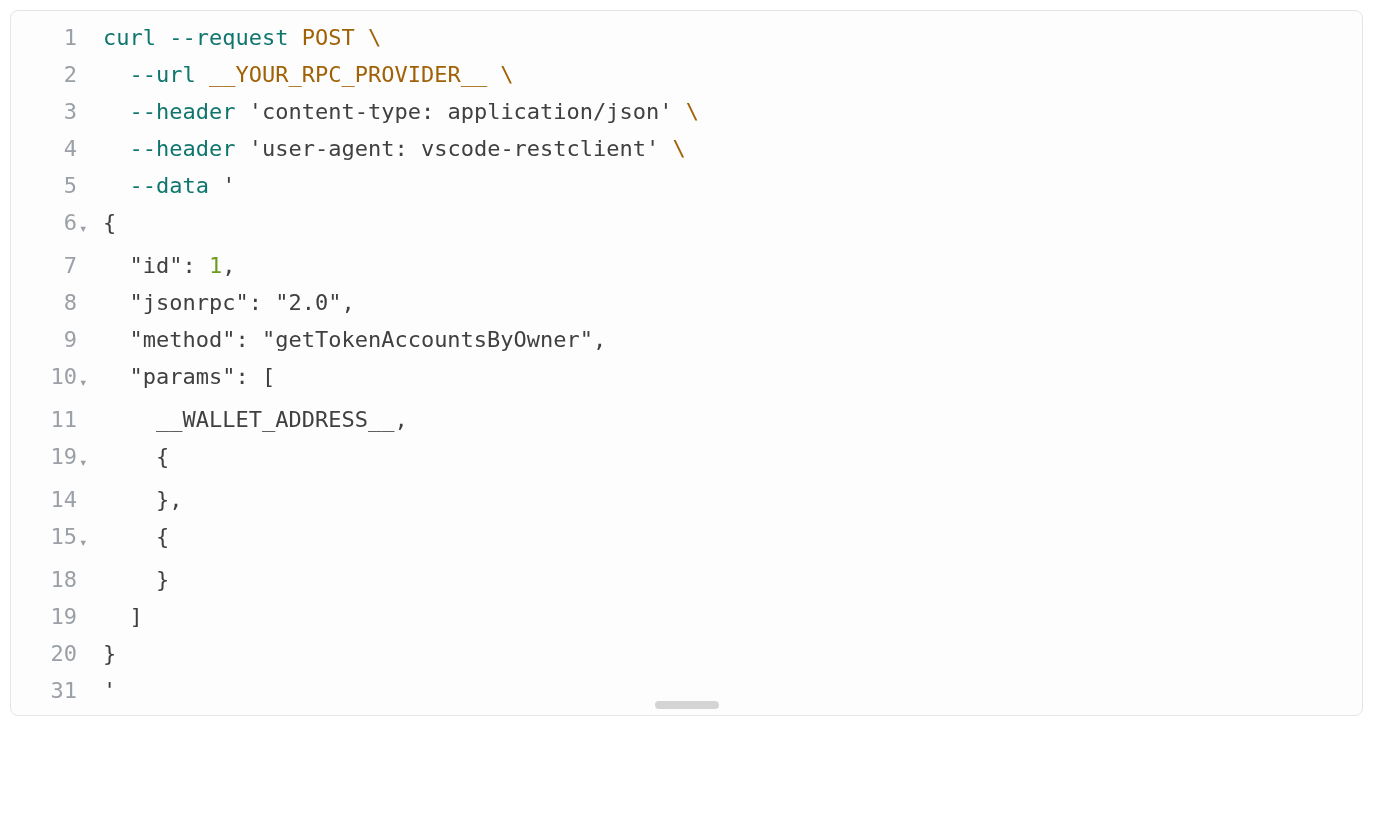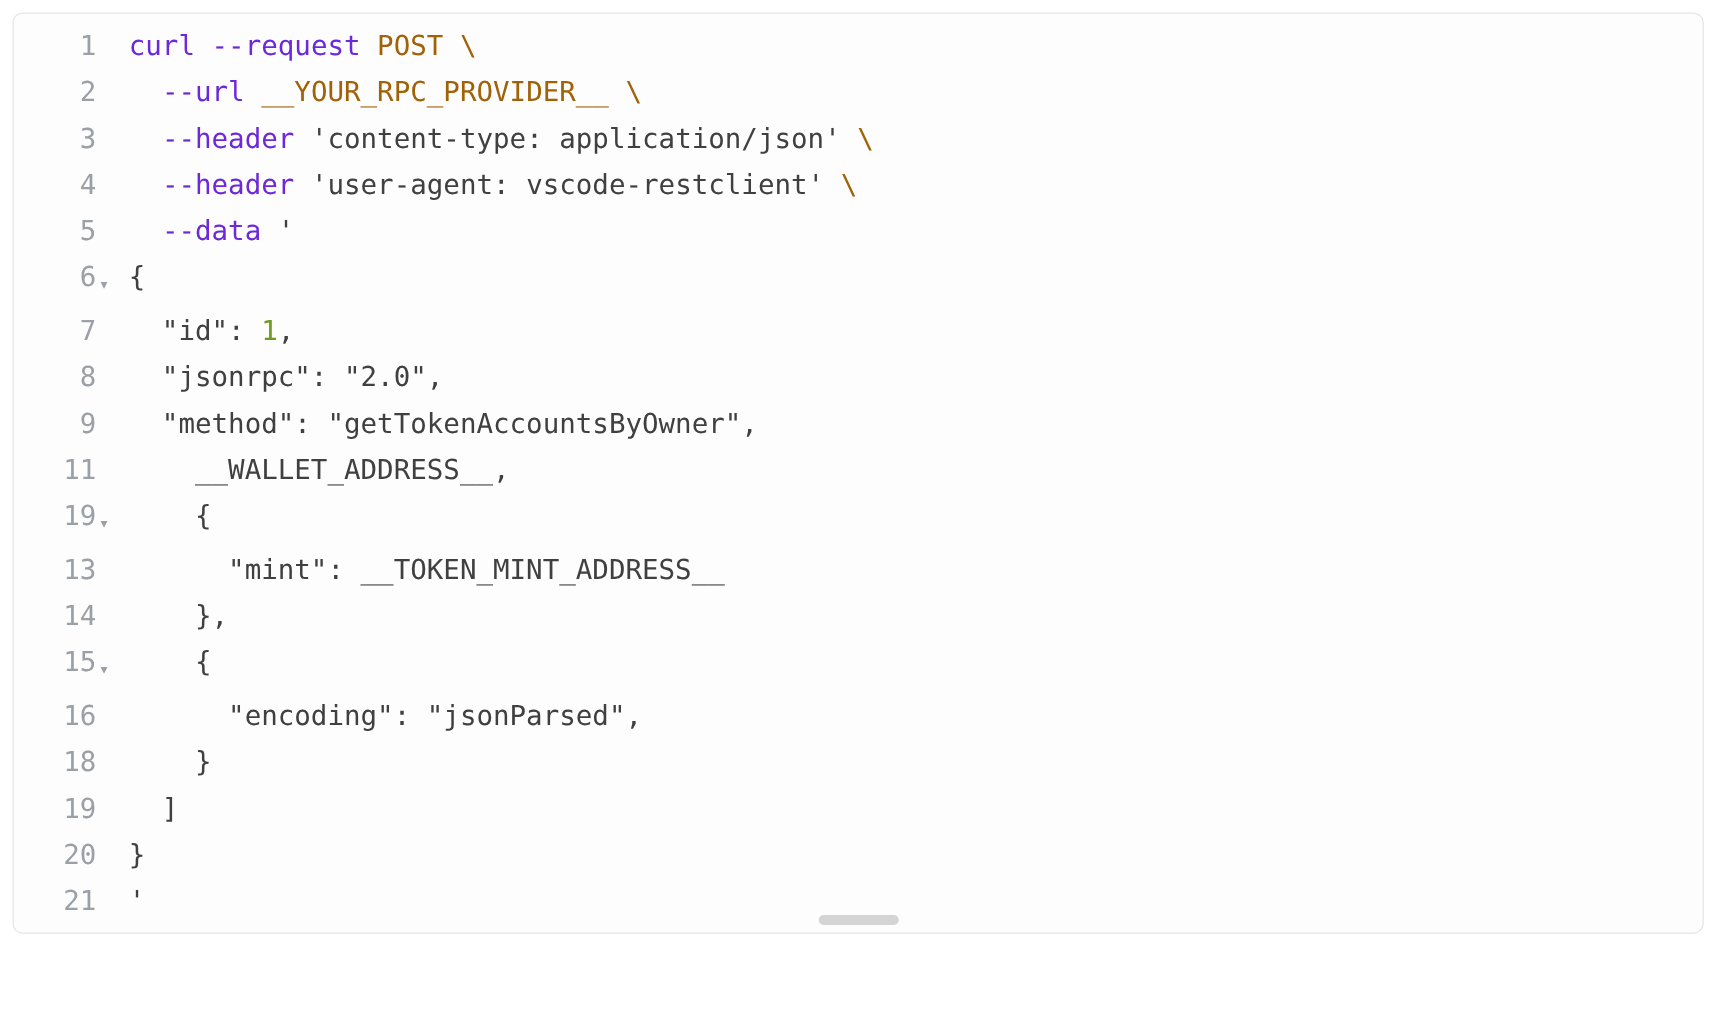--- a/index.html
+++ b/index.html
@@ -45,21 +45,21 @@
   }
   .fold-col .caret::before {
     content: "▾";
     display: inline-block;
     color: #9aa0a6;
   }
   .code-col {
     flex: 1 1 auto;
     white-space: pre;
   }
-  .tok-cmd    { color: #6d28d9; }  
+  .tok-cmd    { color: #0f766e; }  
   .tok-plain  { color: #a16207; }  
   .tok-str    { color: #404040; }  
   .tok-num    { color: #6c9b1f; }  
   .scroll-thumb {
     position: absolute;
     bottom: 6px;
     left: 50%;
     transform: translateX(-50%);
     width: 64px;
     height: 8px;
@@ -74,25 +74,24 @@
   <div id="code-body">
       <div class="code-row"><div class="gutter">1</div><div class="fold-col"></div><div class="code-col"><span class="tok-cmd">curl</span><span class="tok-plain"> </span><span class="tok-cmd">--request</span><span class="tok-plain"> POST \</span></div></div>
       <div class="code-row"><div class="gutter">2</div><div class="fold-col"></div><div class="code-col"><span class="tok-plain">  </span><span class="tok-cmd">--url</span><span class="tok-plain"> __YOUR_RPC_PROVIDER__ \</span></div></div>
       <div class="code-row"><div class="gutter">3</div><div class="fold-col"></div><div class="code-col"><span class="tok-plain">  </span><span class="tok-cmd">--header</span><span class="tok-plain"> </span><span class="tok-str">'content-type: application/json'</span><span class="tok-plain"> \</span></div></div>
       <div class="code-row"><div class="gutter">4</div><div class="fold-col"></div><div class="code-col"><span class="tok-plain">  </span><span class="tok-cmd">--header</span><span class="tok-plain"> </span><span class="tok-str">'user-agent: vscode-restclient'</span><span class="tok-plain"> \</span></div></div>
       <div class="code-row"><div class="gutter">5</div><div class="fold-col"></div><div class="code-col"><span class="tok-plain">  </span><span class="tok-cmd">--data</span><span class="tok-plain"> </span><span class="tok-str">'</span></div></div>
       <div class="code-row"><div class="gutter">6</div><div class="fold-col"><span class="caret"></span></div><div class="code-col"><span class="tok-str">{</span></div></div>
       <div class="code-row"><div class="gutter">7</div><div class="fold-col"></div><div class="code-col"><span class="tok-str">  "id": </span><span class="tok-num">1</span><span class="tok-str">,</span></div></div>
       <div class="code-row"><div class="gutter">8</div><div class="fold-col"></div><div class="code-col"><span class="tok-str">  "jsonrpc": "2.0",</span></div></div>
       <div class="code-row"><div class="gutter">9</div><div class="fold-col"></div><div class="code-col"><span class="tok-str">  "method": "getTokenAccountsByOwner",</span></div></div>
+      <div class="code-row"><div class="gutter">10</div><div class="fold-col"><span class="caret"></span></div><div class="code-col"><span class="tok-str">  "params": [</span></div></div>
       <div class="code-row"><div class="gutter">11</div><div class="fold-col"></div><div class="code-col"><span class="tok-str">    __WALLET_ADDRESS__,</span></div></div>
       <div class="code-row"><div class="gutter">19</div><div class="fold-col"><span class="caret"></span></div><div class="code-col"><span class="tok-str">    {</span></div></div>
-      <div class="code-row"><div class="gutter">13</div><div class="fold-col"></div><div class="code-col"><span class="tok-str">      "mint": __TOKEN_MINT_ADDRESS__</span></div></div>
       <div class="code-row"><div class="gutter">14</div><div class="fold-col"></div><div class="code-col"><span class="tok-str">    },</span></div></div>
       <div class="code-row"><div class="gutter">15</div><div class="fold-col"><span class="caret"></span></div><div class="code-col"><span class="tok-str">    {</span></div></div>
-      <div class="code-row"><div class="gutter">16</div><div class="fold-col"></div><div class="code-col"><span class="tok-str">      "encoding": "jsonParsed",</span></div></div>
       <div class="code-row"><div class="gutter">18</div><div class="fold-col"></div><div class="code-col"><span class="tok-str">    }</span></div></div>
       <div class="code-row"><div class="gutter">19</div><div class="fold-col"></div><div class="code-col"><span class="tok-str">  ]</span></div></div>
       <div class="code-row"><div class="gutter">20</div><div class="fold-col"></div><div class="code-col"><span class="tok-str">}</span></div></div>
-      <div class="code-row"><div class="gutter">21</div><div class="fold-col"></div><div class="code-col"><span class="tok-str">'</span></div></div>
+      <div class="code-row"><div class="gutter">31</div><div class="fold-col"></div><div class="code-col"><span class="tok-str">'</span></div></div>
     </div>
   <div class="scroll-thumb"></div>
 </div>
 
 </body></html>

